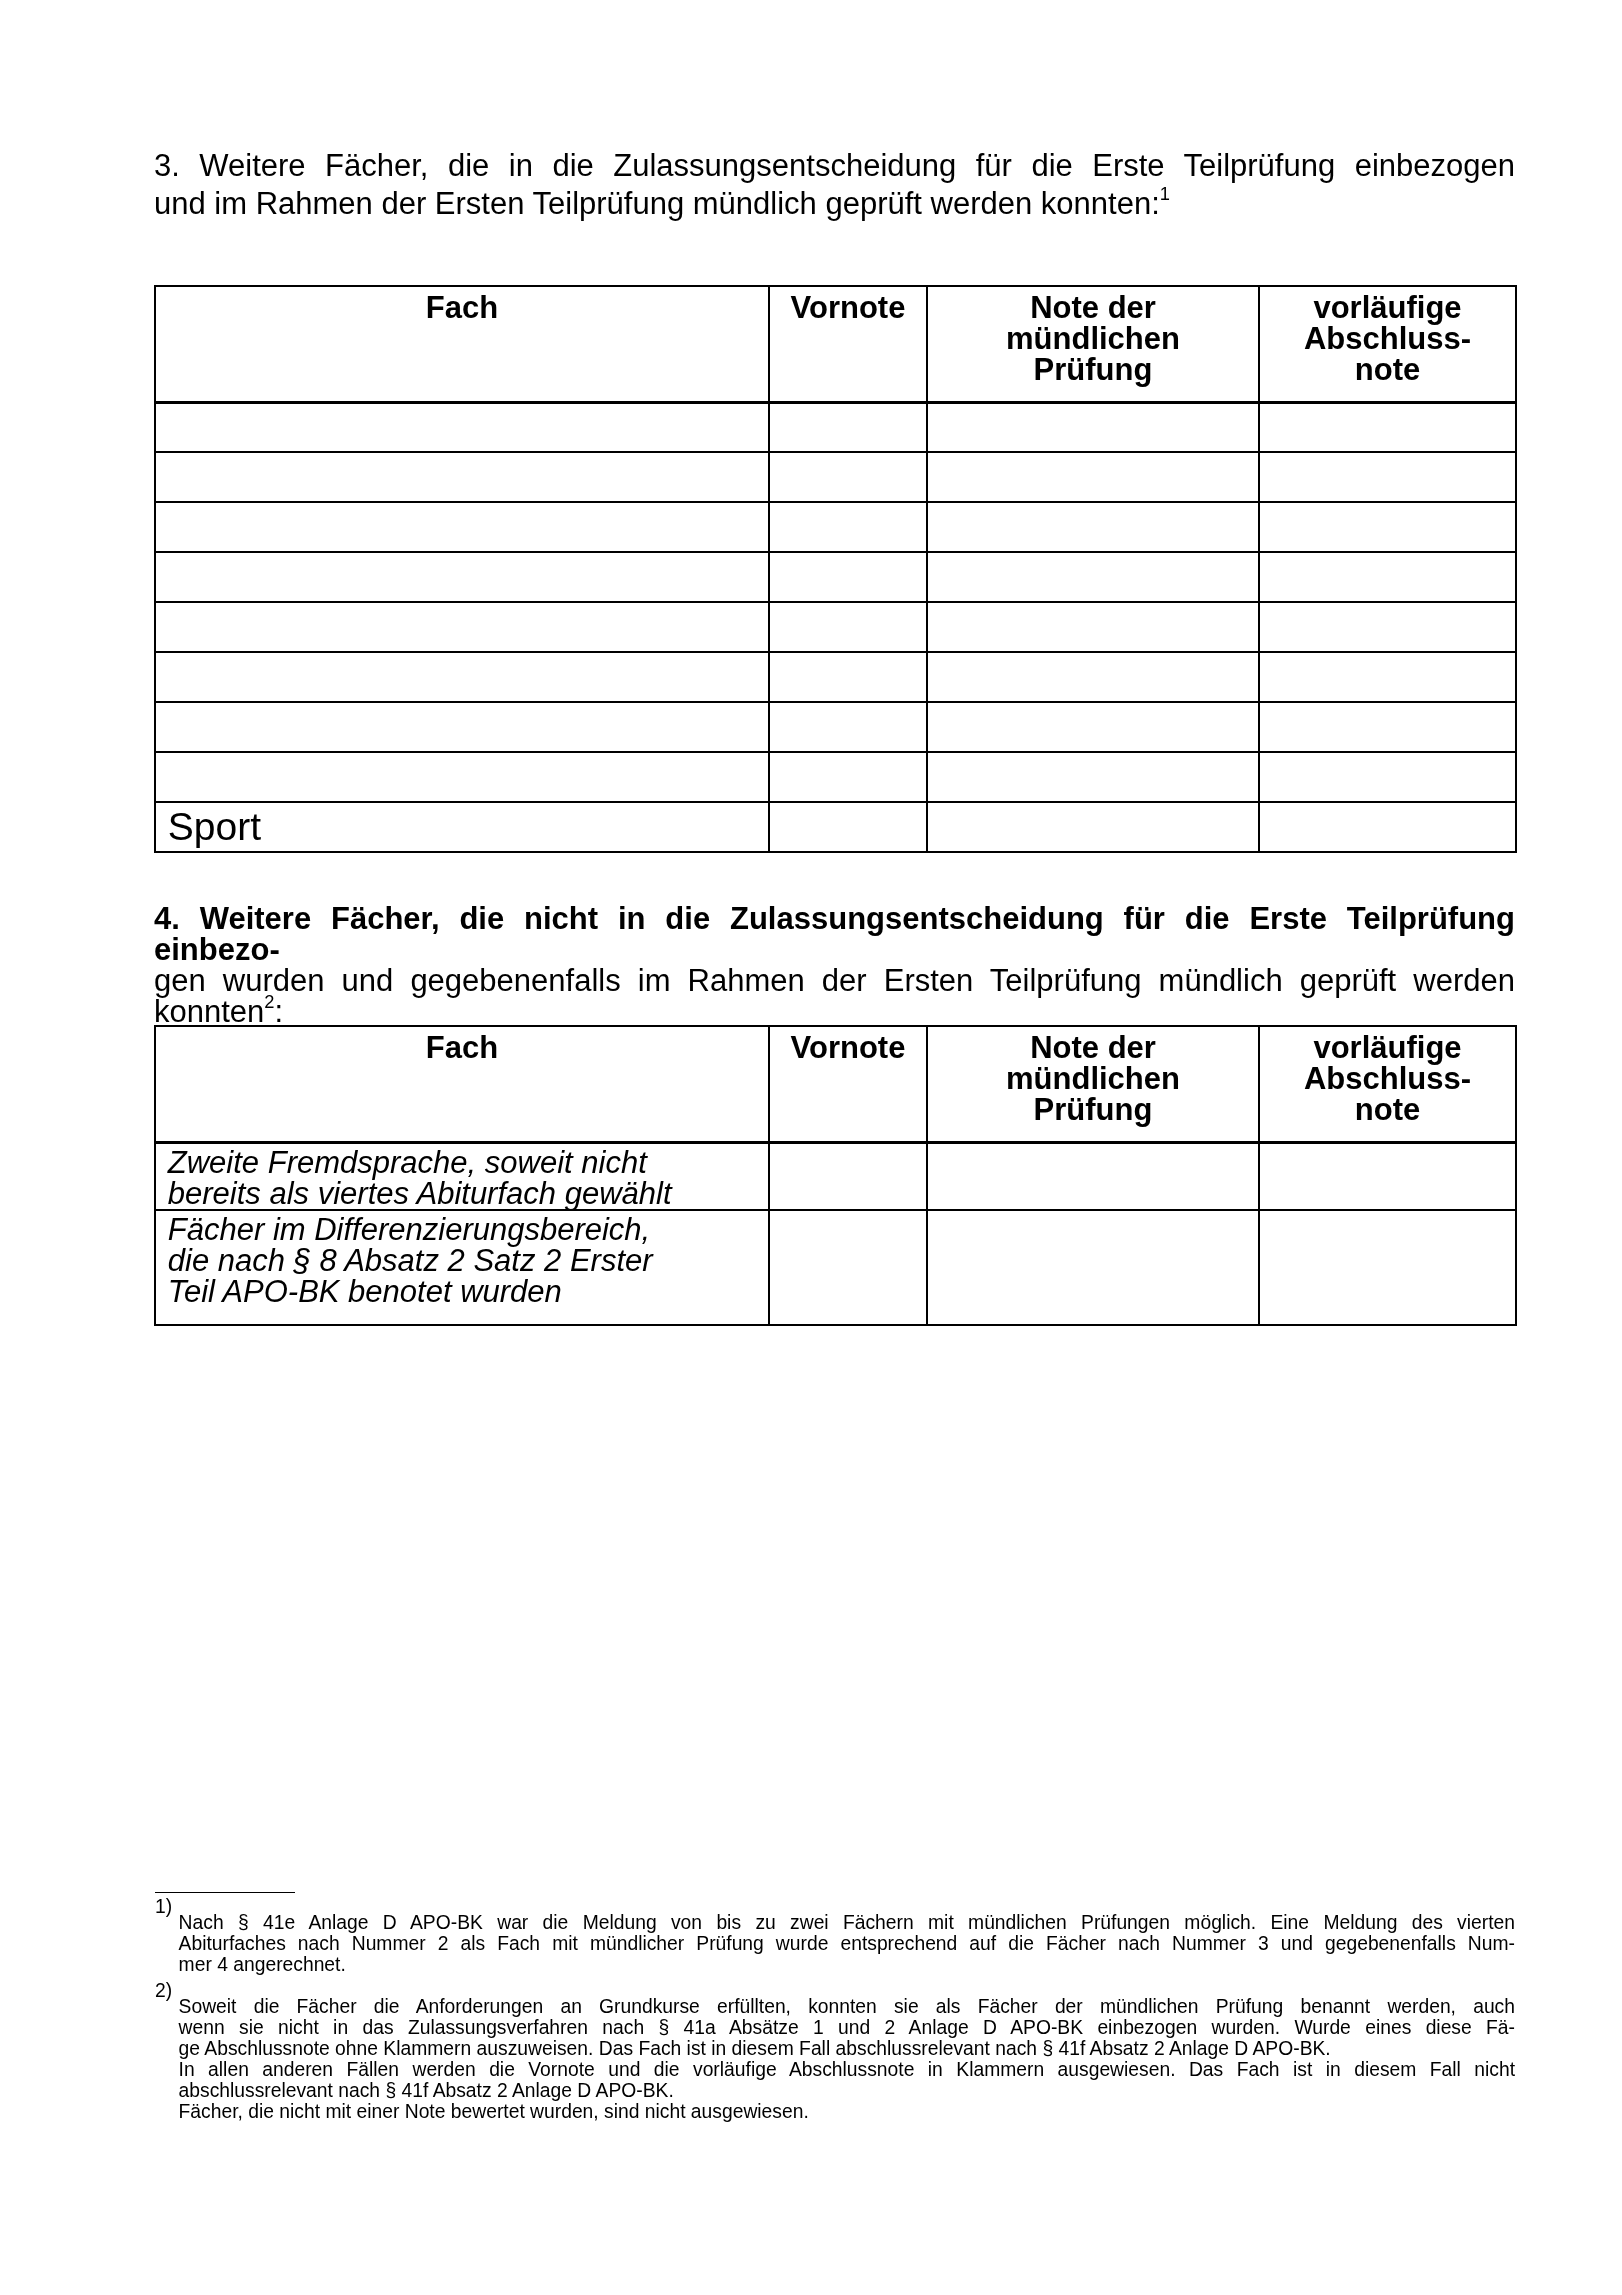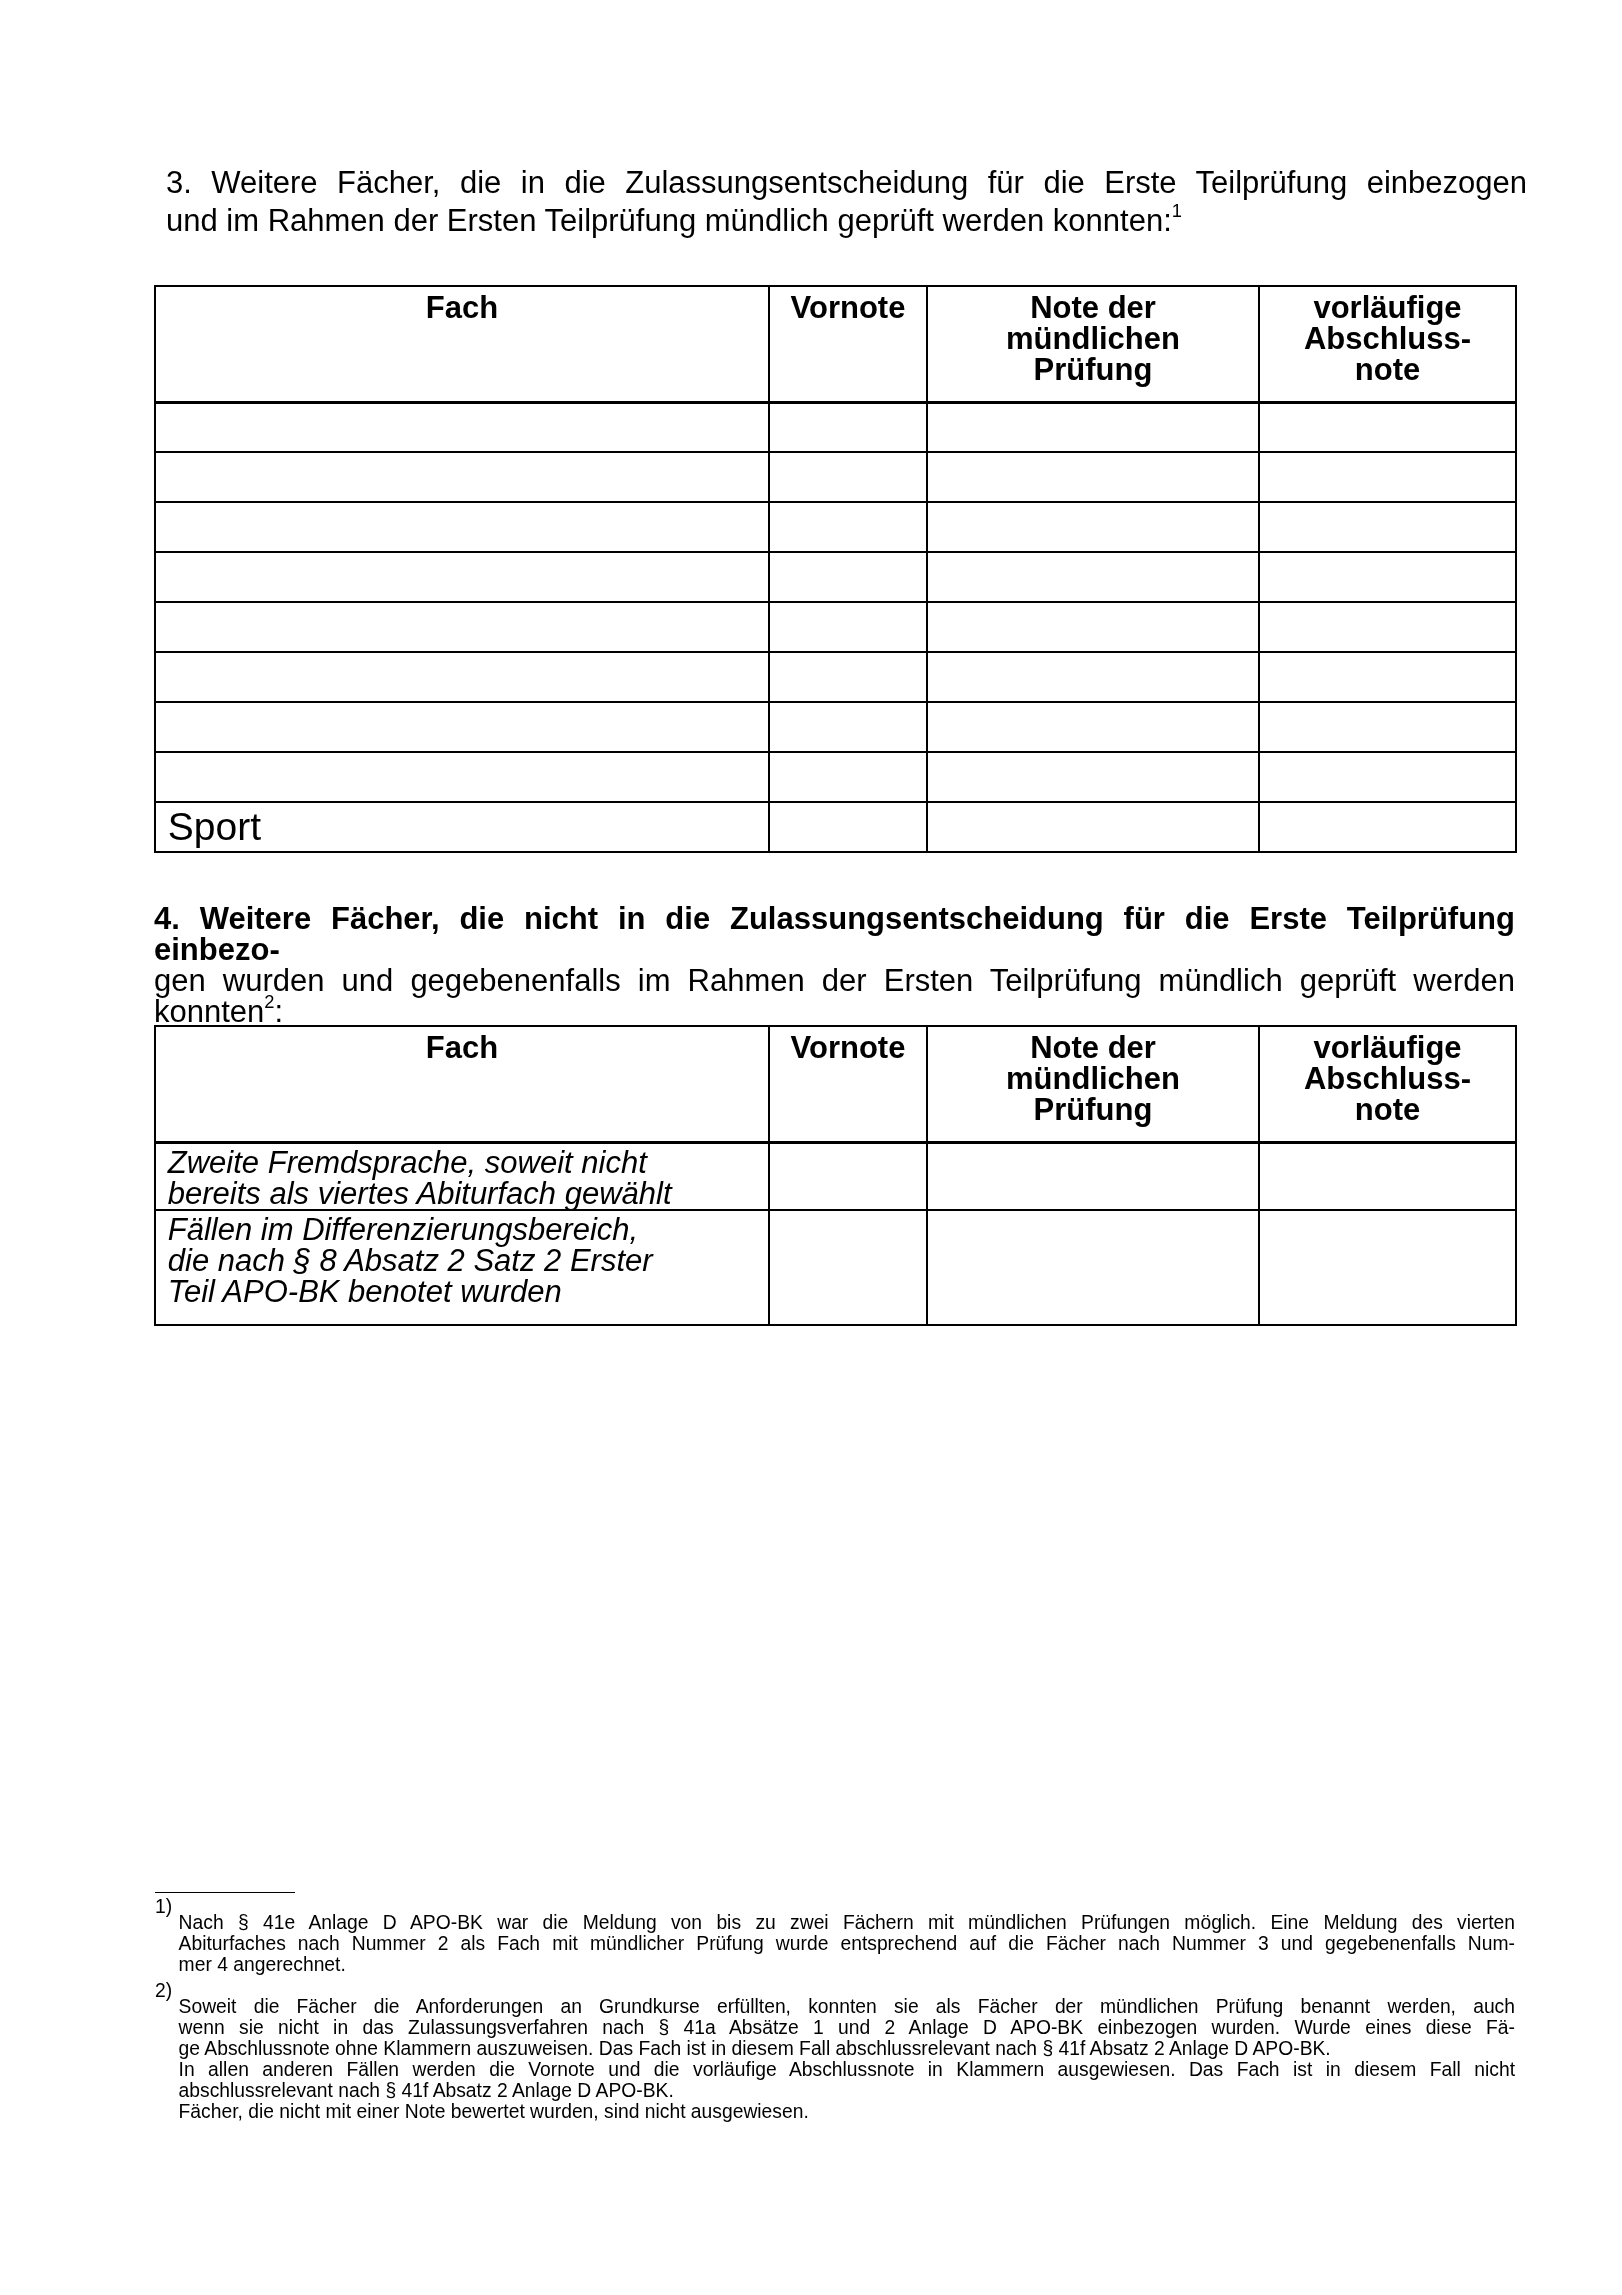--- a/index.html
+++ b/index.html
@@ -2,21 +2,21 @@
 <html style="font-size:10.5px"><head>
 <meta charset="utf-8">
 <style>
   html, body { margin: 0; padding: 0; background: #ffffff; }
   body { width: 1623px; height: 2295px; position: relative; overflow: hidden;
          font-family: "Liberation Sans", sans-serif; color: #000; }
 
   .heading { position: absolute; left: 154px; width: 1361px; font-size: 31px;
              text-align: justify; text-align-last: left; }
   .heading sup { font-size: 18.3px; position: relative; top: -2.6px; vertical-align: super; line-height: 0; }
-  #h3 { top: 164px; line-height: 38px; margin-left: 12px; }
+  #h3 { top: 147px; line-height: 38px; }
   #h4 { top: 903px; line-height: 31px; }
 
   table.grid { position: absolute; left: 154px; width: 1361px; border-collapse: collapse;
                table-layout: fixed; }
   table.grid td, table.grid th { border: 2px solid #000; padding: 0; vertical-align: top; }
   table.grid th { font-weight: bold; font-size: 31px; line-height: 31px; text-align: center;
                   padding-top: 5.2px; }
   table.grid tr.hdr { height: 116px; }
   table.grid tr.hdr th { border-bottom-width: 3.3px; }
   #t1 { top: 285px; }
@@ -158,21 +158,21 @@
     <td class="label">
       <div>Zweite Fremdsprache, soweit nicht</div>
       <div>bereits als viertes Abiturfach gewählt</div>
     </td>
     <td></td>
     <td></td>
     <td></td>
   </tr>
   <tr class="r2">
     <td class="label">
-      <div>Fällen im Differenzierungsbereich,</div>
+      <div>Fächer im Differenzierungsbereich,</div>
       <div>die nach § 8 Absatz 2 Satz 2 Erster</div>
       <div>Teil APO-BK benotet wurden</div>
     </td>
     <td></td>
     <td></td>
     <td></td>
   </tr>
 </tbody>
   </table>
 

